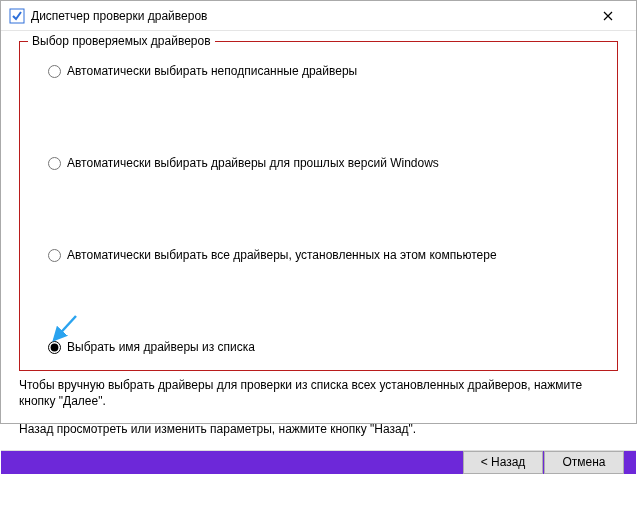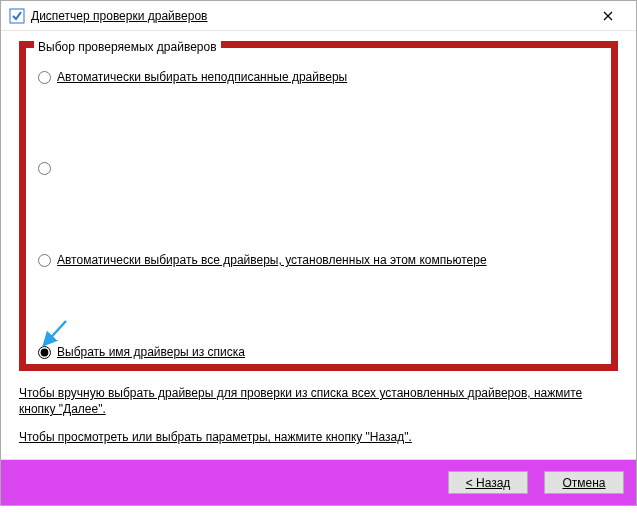--- a/index.html
+++ b/index.html
@@ -4,21 +4,21 @@
 <style>
 * { box-sizing: border-box; margin: 0; padding: 0; }
 body {
   font-family: "Segoe UI", Tahoma, sans-serif;
   font-size: 12px;
   background: #fff;
   width: 637px;
   height: 526px;
   overflow: hidden;
 }
-.window { width: 637px; height: 506px; border: 1px solid #aaa; background: #fff; display: flex; flex-direction: column; text-decoration: underline; }
+.window { width: 637px; height: 424px; border: 1px solid #aaa; background: #fff; display: flex; flex-direction: column; }
 .titlebar {
   height: 30px;
   display: flex;
   align-items: center;
   padding: 0 8px;
   border-bottom: 1px solid #e5e5e5;
 }
 .titlebar .icon {
   width: 16px; height: 16px; margin-right: 6px;
   display: inline-flex; align-items: center; justify-content: center;
@@ -28,23 +28,23 @@
   width: 40px; height: 30px;
   display: flex; align-items: center; justify-content: center;
   color: #000; cursor: pointer;
 }
 .content {
   flex: 1;
   padding: 10px 18px 0 18px;
   position: relative;
 }
 .groupbox {
-  border: 7px solid #b91c1c;
+  border: 1px solid #b91c1c;
   position: relative;
-  padding: 18px 12px 14px 12px;
+  padding: 18px 12px 14px 28px;
   height: 330px;
 }
 .groupbox .legend {
   position: absolute;
   top: -8px; left: 8px;
   background: #fff;
   padding: 0 4px;
   color: #000;
   font-size: 12px;
 }
@@ -56,34 +56,34 @@
   cursor: pointer;
   position: relative;
 }
 .radio-row input[type=radio] {
   width: 13px; height: 13px; cursor: pointer; accent-color: #000;
 }
 .radio-row label { cursor: pointer; color: #000; }
 .spacer-lg { height: 70px; }
 .spacer-md { height: 70px; }
 .instructions {
-  margin-top: 14px;
+  margin-top: 6px;
   color: #000;
   line-height: 1.35;
 }
 .instructions p { margin-bottom: 12px; }
 .footer {
   height: 46px;
   border-top: 1px solid #ddd;
-  background: #d946ef;
+  background: #6d28d9;
   display: flex;
   align-items: center;
   justify-content: flex-end;
   padding: 0 12px;
-  gap: 16px;
+  gap: 1px;
 }
 .btn {
   min-width: 80px;
   height: 23px;
   border: 1px solid #adadad;
   background: #e1e1e1;
   font-size: 12px;
   cursor: pointer;
   padding: 0 10px;
 }
@@ -119,20 +119,21 @@
 
       <div class="radio-row">
         <input type="radio" name="drvsel" id="r0" style="">
         <label for="r0">Автоматически выбирать неподписанные драйверы</label>
       </div>
 
       <div class="spacer-lg"></div>
 
       <div class="radio-row">
         <input type="radio" name="drvsel" id="r1" style="">
+        <label for="r1">Автоматически выбирать драйверы для прошлых версий Windows</label>
       </div>
 
       <div class="spacer-md"></div>
 
       <div class="radio-row">
         <input type="radio" name="drvsel" id="r2" style="">
         <label for="r2">Автоматически выбирать все драйверы, установленных на этом компьютере</label>
       </div>
 
       <div class="spacer-md"></div>
@@ -146,21 +147,21 @@
               <path d="M0,0 L6,3 L0,6 Z" fill="#2aa3ef"></path>
             </marker>
           </defs>
           <path d="M30 4 L8 28" stroke="#2aa3ef" stroke-width="2.5" fill="none" marker-end="url(#ah)"></path>
         </svg>
       </div>
     </div>
 
     <div class="instructions">
       <p>Чтобы вручную выбрать драйверы для проверки из списка всех установленных драйверов, нажмите кнопку "Далее".</p>
-      <p>Чтобы просмотреть или выбрать параметры, нажмите кнопку "Назад".</p>
+      <p>Назад просмотреть или изменить параметры, нажмите кнопку "Назад".</p>
     </div>
   </div>
 
   <div class="footer">
     <button class="btn">&lt; Назад</button>
     <button class="btn">Отмена</button>
   </div>
 
 </div>
 

